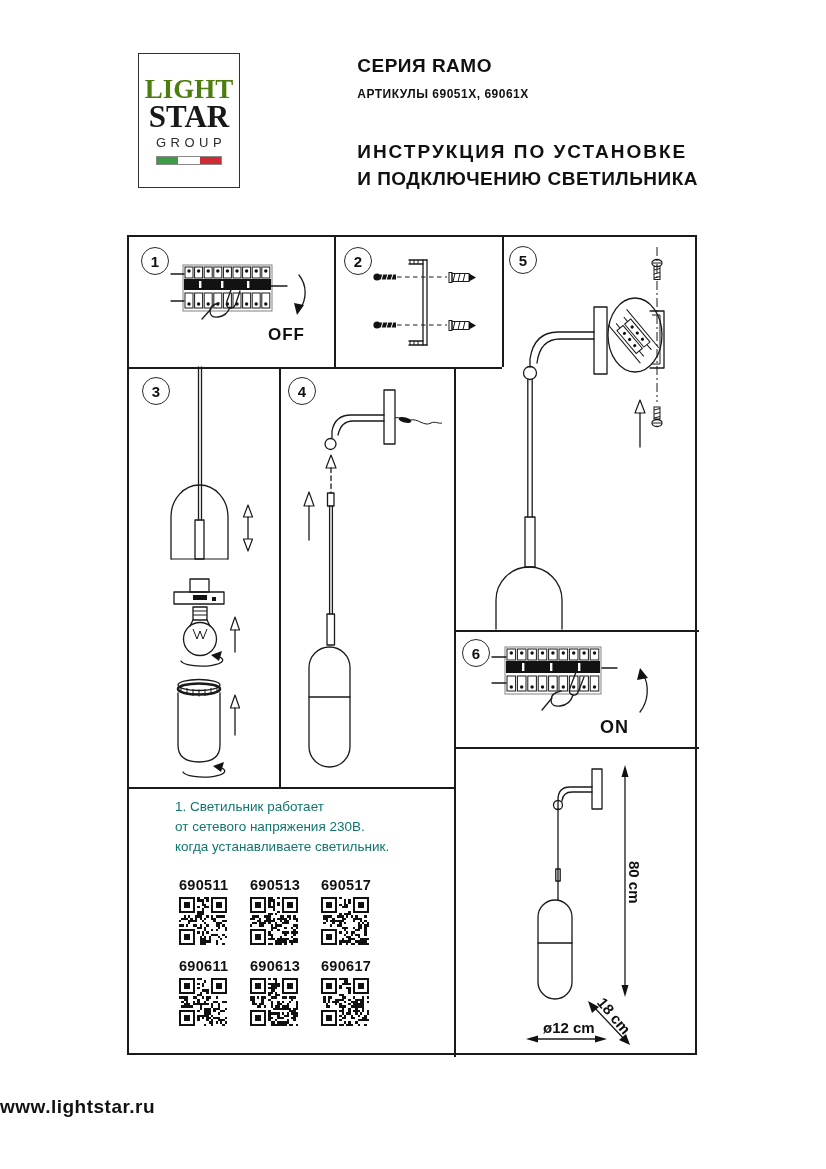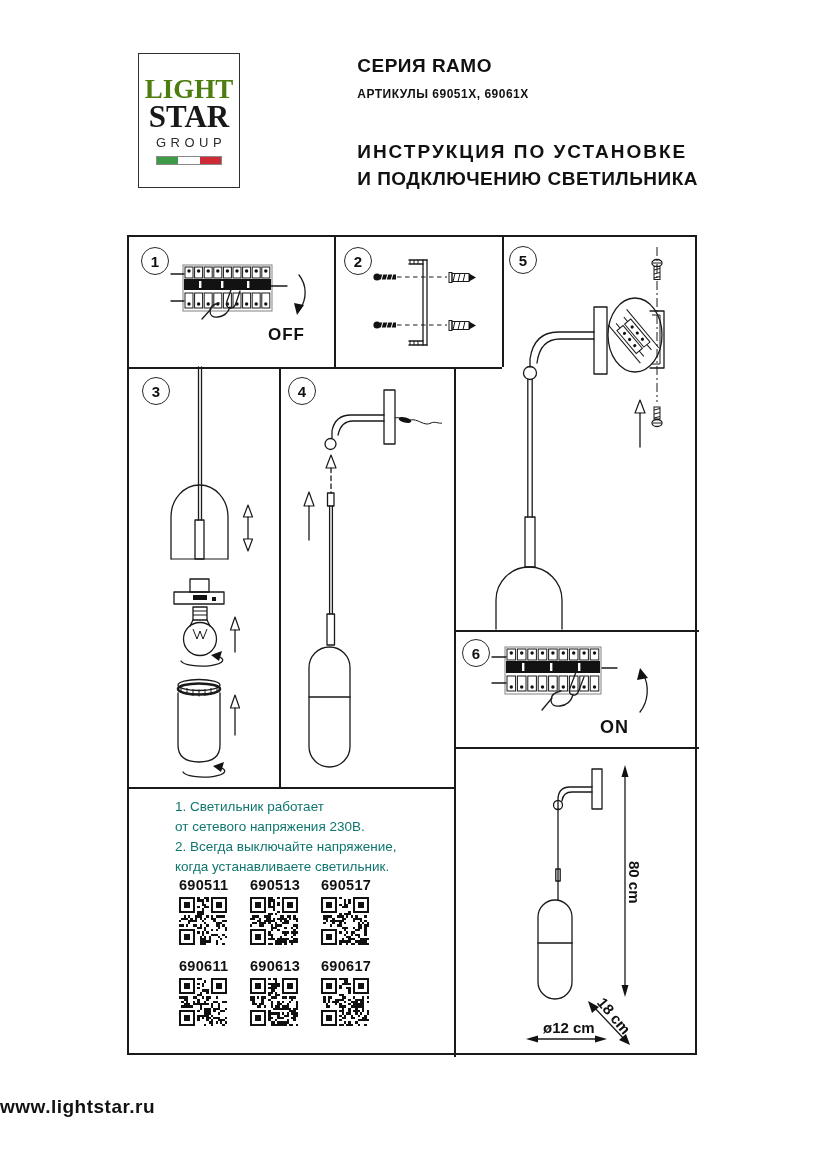--- a/index.html
+++ b/index.html
@@ -394,21 +394,20 @@
         <polygon class="fillb" points="176,298 165,293 172,287"></polygon>
       </g>
     </svg>
 
     <div class="switch-label" style="left:139px;top:88px;">OFF</div>
     <div class="switch-label" style="left:471px;top:480px;font-size:18px;">ON</div>
 
     <div class="notes">
       <div>1. Светильник работает</div>
       <div>от сетевого напряжения 230В.</div>
-      <div>2. Всегда выключайте напряжение,</div>
       <div>когда устанавливаете светильник.</div>
     </div>
 
     <div class="qr-rows">
       <div class="qr-row">
         <div class="qr-col">
           <div class="art-num">690511</div>
           <div class="qr"><svg width="48" height="48" viewBox="0 0 21 21" shape-rendering="crispEdges" fill="#111">
                 <rect x="8" y="0" width="1" height="1"></rect>
                 <rect x="11" y="0" width="1" height="1"></rect>

